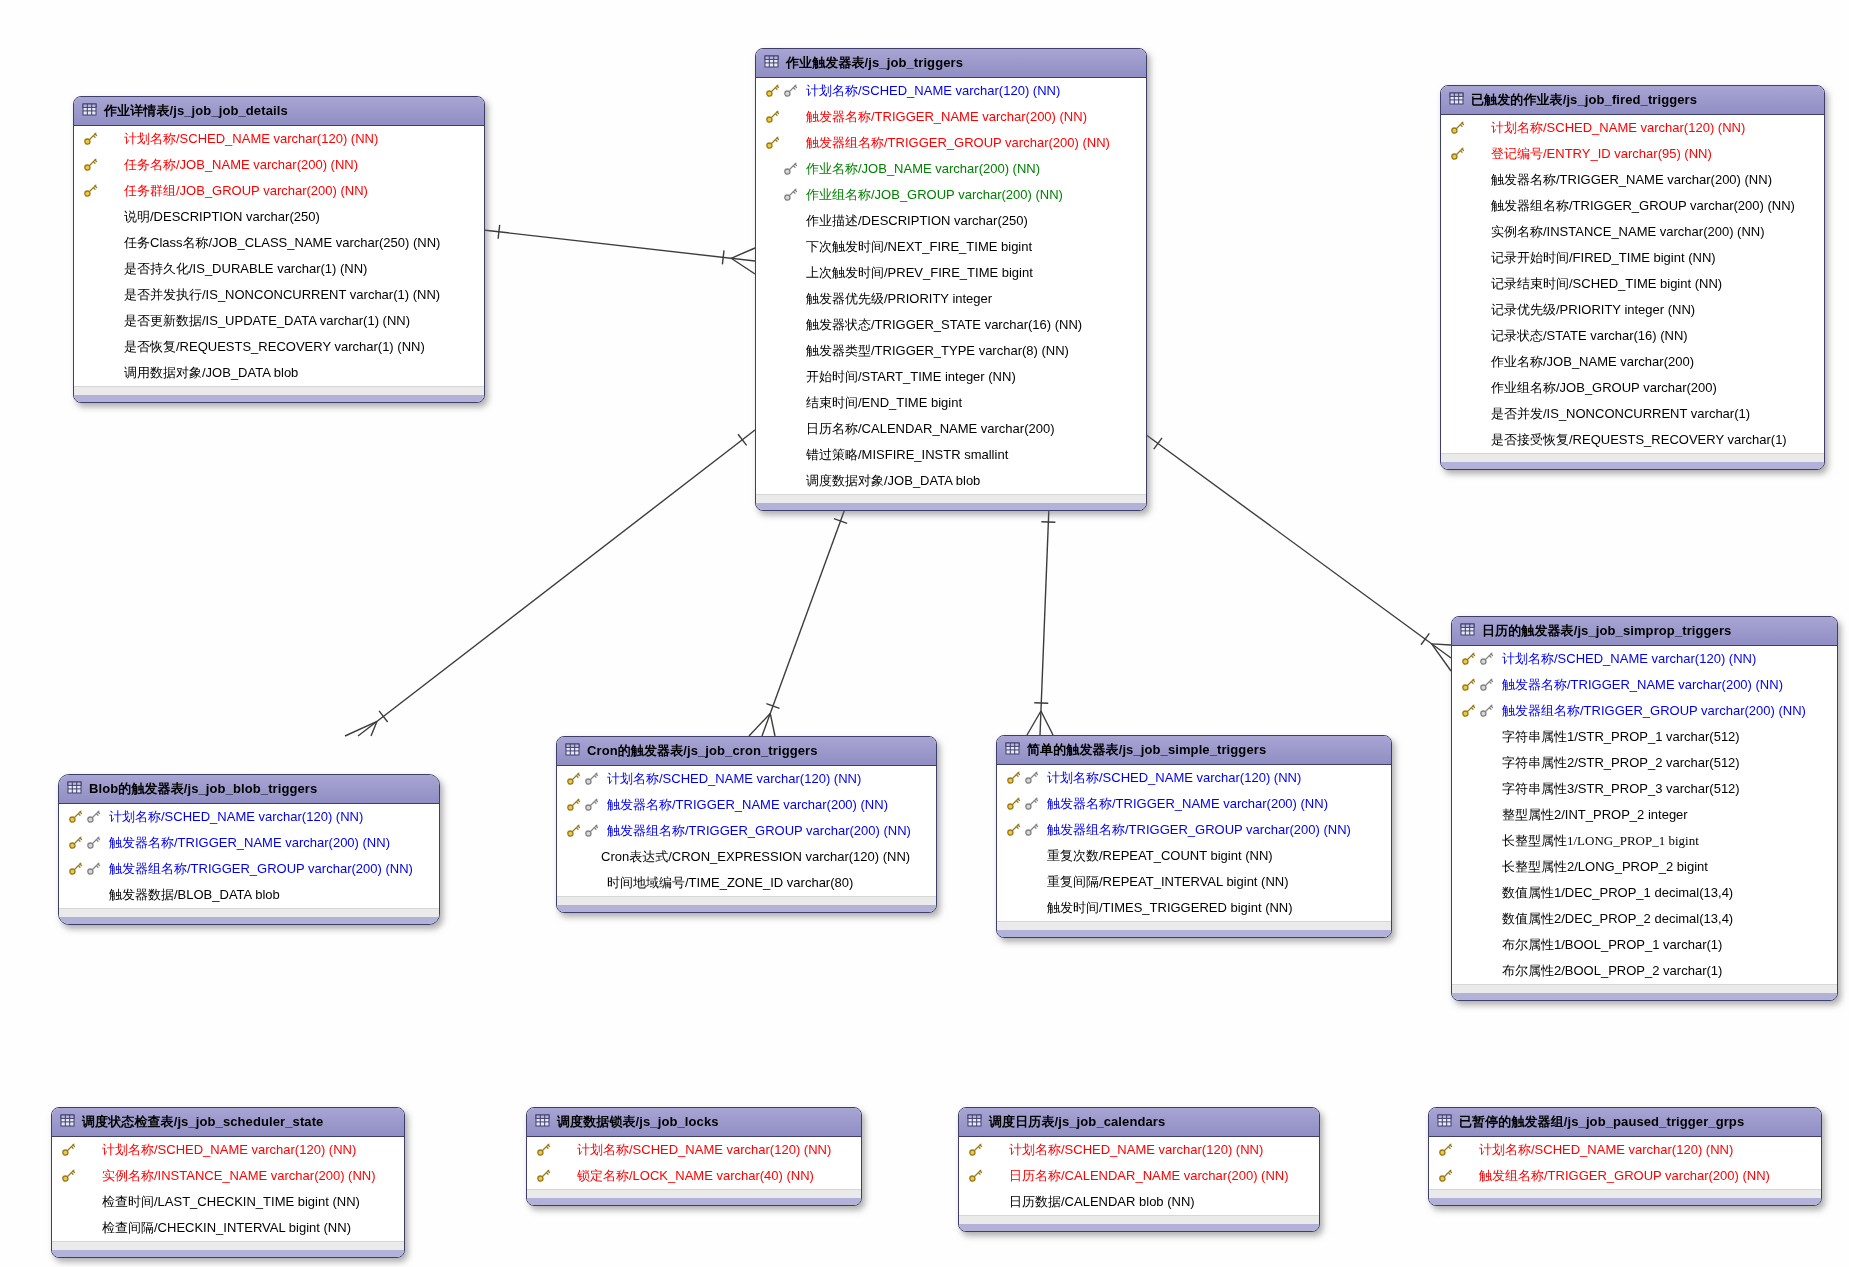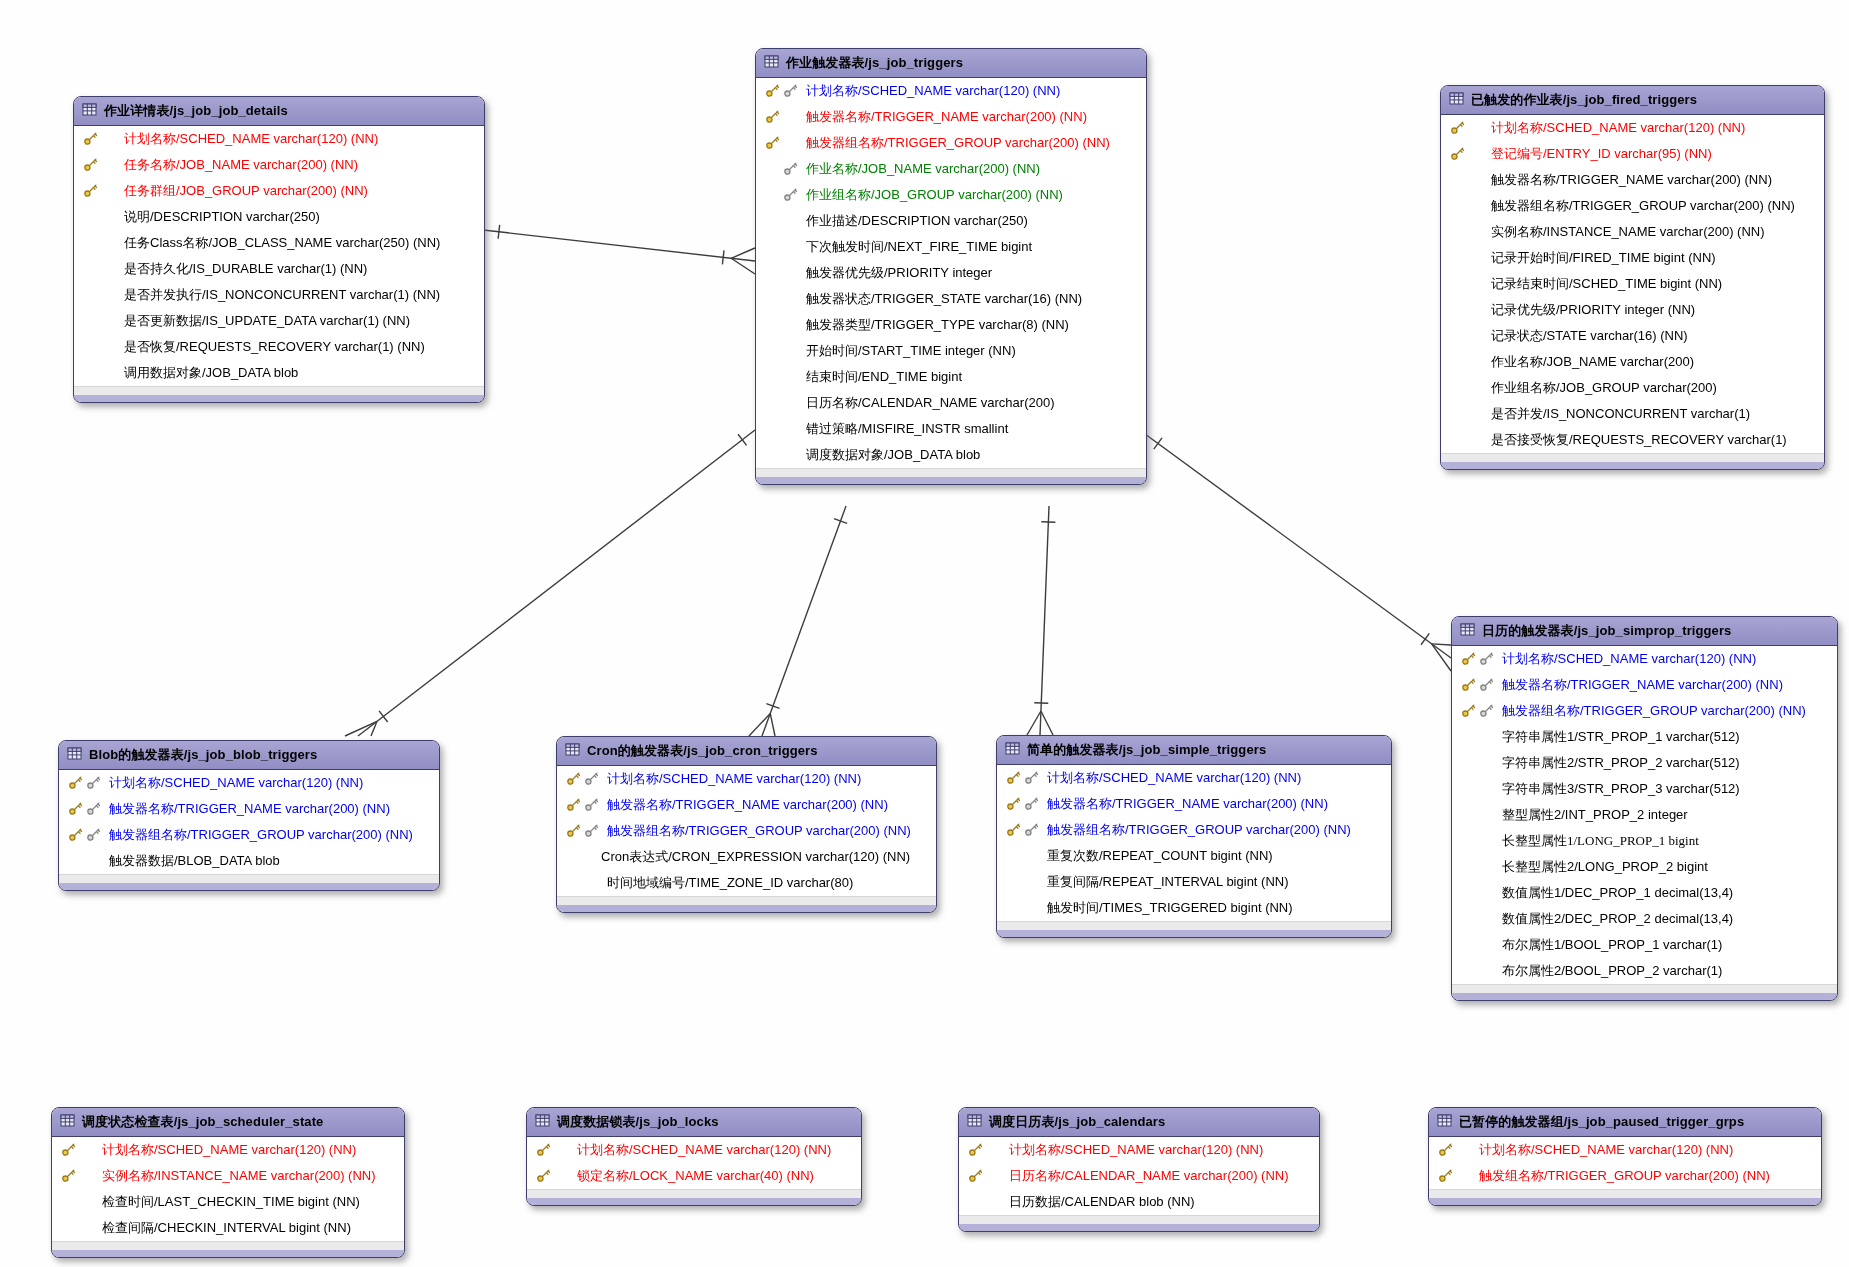--- a/index.html
+++ b/index.html
@@ -208,20 +208,23 @@
               </svg></span>
             <span class="lbl" style="color: rgb(0, 128, 0);">作业组名称/JOB_GROUP varchar(200) (NN)</span>
           </div>
           <div class="t-row">
             <span class="lbl" style="color: rgb(0, 0, 0);">作业描述/DESCRIPTION varchar(250)</span>
           </div>
           <div class="t-row">
             <span class="lbl" style="color: rgb(0, 0, 0);">下次触发时间/NEXT_FIRE_TIME bigint</span>
           </div>
           <div class="t-row">
+            <span class="lbl" style="color: rgb(0, 0, 0);">上次触发时间/PREV_FIRE_TIME bigint</span>
+          </div>
+          <div class="t-row">
             <span class="lbl" style="color: rgb(0, 0, 0);">触发器优先级/PRIORITY integer</span>
           </div>
           <div class="t-row">
             <span class="lbl" style="color: rgb(0, 0, 0);">触发器状态/TRIGGER_STATE varchar(16) (NN)</span>
           </div>
           <div class="t-row">
             <span class="lbl" style="color: rgb(0, 0, 0);">触发器类型/TRIGGER_TYPE varchar(8) (NN)</span>
           </div>
           <div class="t-row">
             <span class="lbl" style="color: rgb(0, 0, 0);">开始时间/START_TIME integer (NN)</span>
@@ -409,21 +412,21 @@
           <div class="t-row">
             <span class="lbl" style="color: rgb(0, 0, 0);">布尔属性1/BOOL_PROP_1 varchar(1)</span>
           </div>
           <div class="t-row">
             <span class="lbl" style="color: rgb(0, 0, 0);">布尔属性2/BOOL_PROP_2 varchar(1)</span>
           </div>
         </div>
         <div class="t-footer"></div>
         <div class="t-footbar"></div>
       </div>
-      <div class="entity" style="left: 58px; top: 740px; width: 380px;">
+      <div class="entity" style="left: 58px; top: 774px; width: 380px; border-radius: 11px;">
         <div class="t-header">
           <span><svg width="15" height="13" viewBox="0 0 15 13">
               <rect x="1" y="1" width="13" height="11" fill="#e8e9f6" stroke="#3f3f6e"></rect>
               <rect x="1" y="1" width="13" height="3.4" fill="#b9b7dc" stroke="#3f3f6e"></rect>
               <line x1="5.3" y1="1" x2="5.3" y2="12" stroke="#3f3f6e"></line>
               <line x1="9.7" y1="1" x2="9.7" y2="12" stroke="#3f3f6e"></line>
               <line x1="1" y1="7.9" x2="14" y2="7.9" stroke="#3f3f6e"></line>
             </svg></span>
           <span class="t-title">Blob的触发器表/js_job_blob_triggers</span>
         </div>

